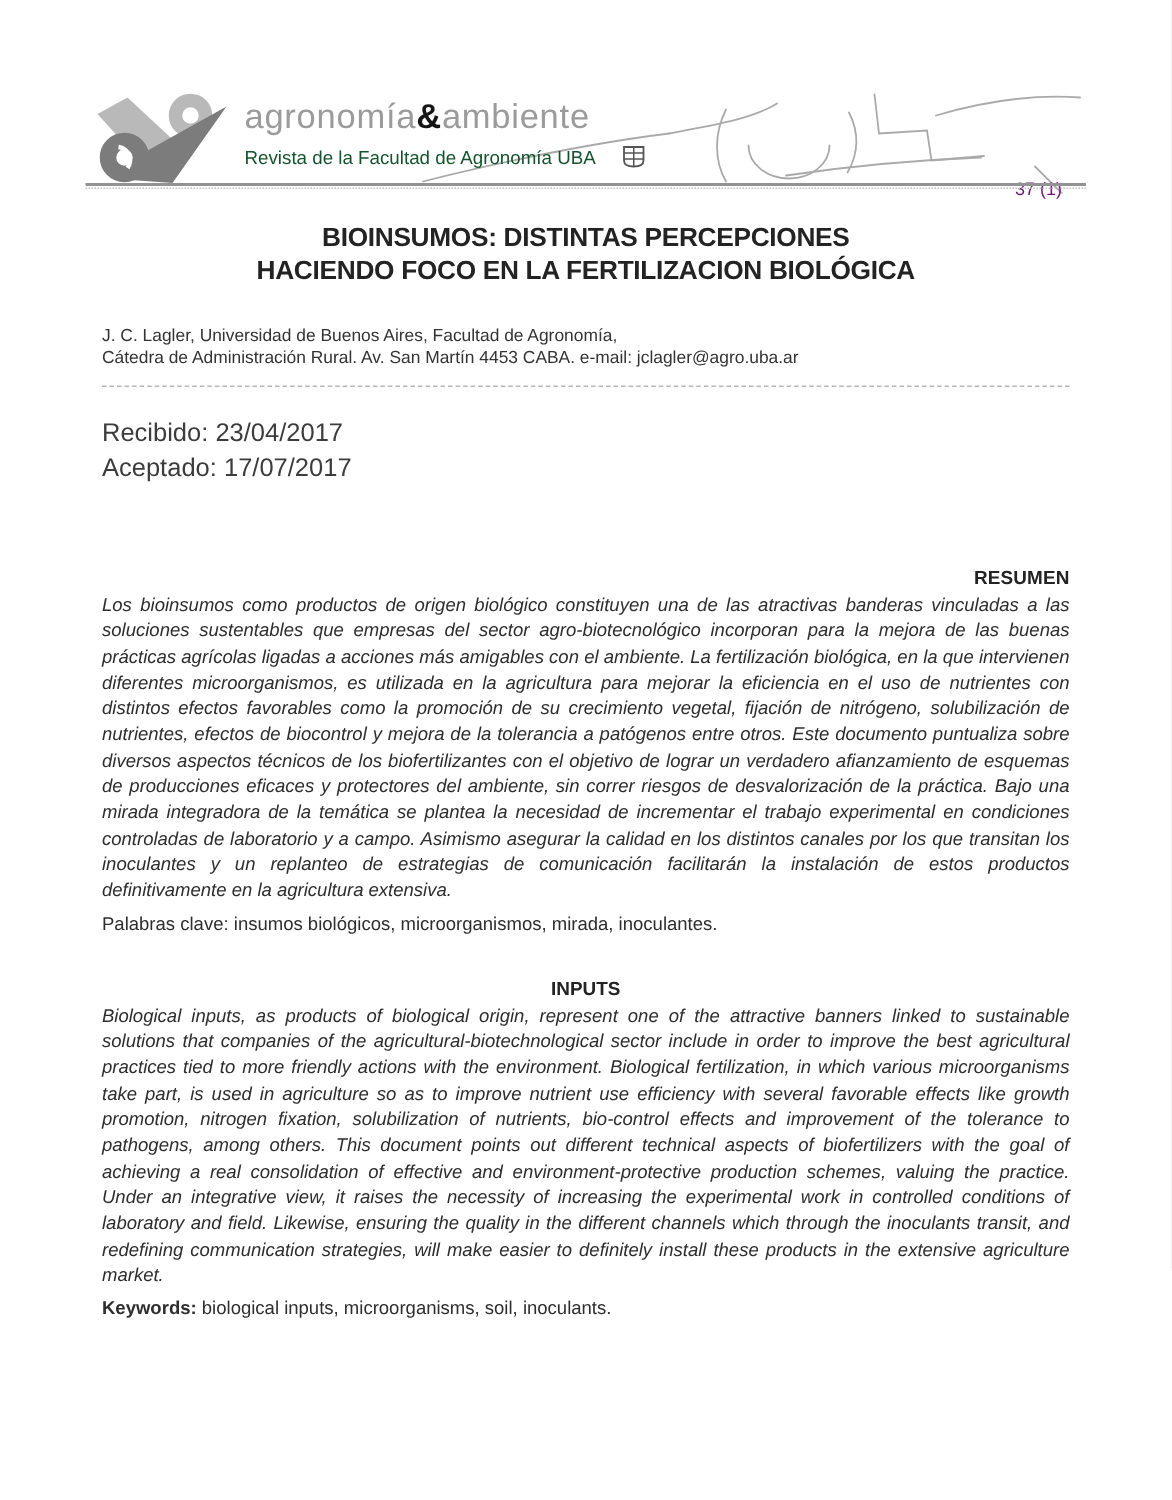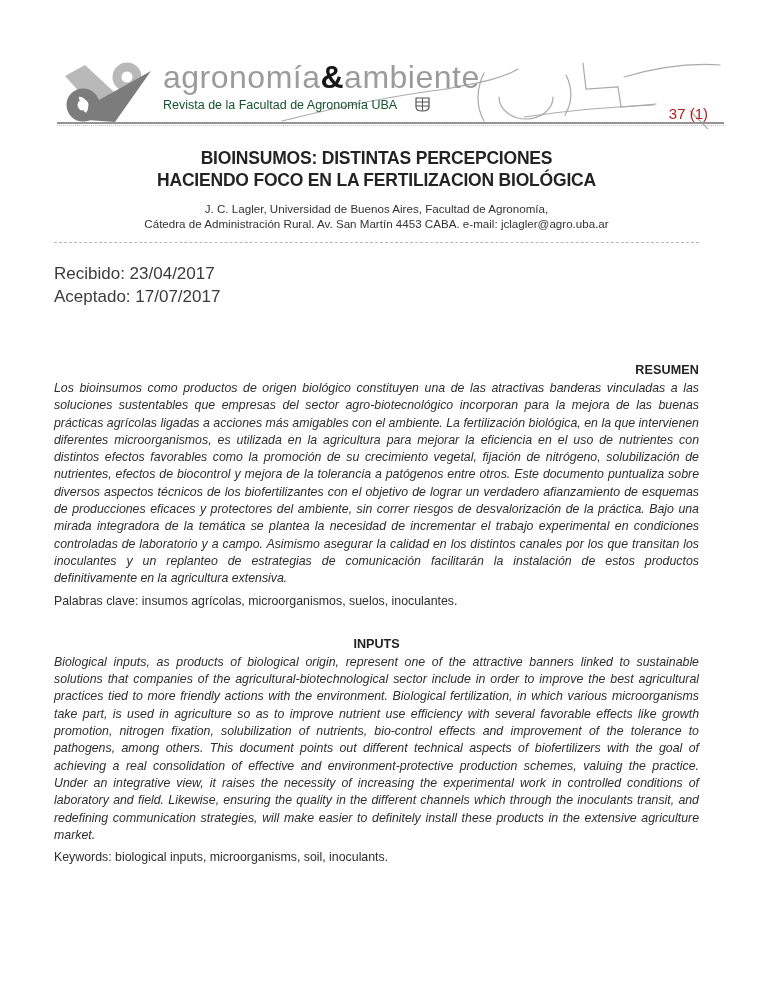--- a/index.html
+++ b/index.html
@@ -9,40 +9,40 @@
     background:#ffffff;
     font-family:"Liberation Sans","DejaVu Sans",sans-serif;
     color:#2e2e2e;
     overflow:hidden;
     margin:0 auto;
   }
   
   .header{position:absolute;top:63px;left:57px;right:57px;height:62px;}
   .logo-mark{position:absolute;left:0;top:-2px;width:96px;height:64px;}
   .logo-block{position:absolute;left:106px;top:0;}
-  .logo-title{font-size:32px;line-height:28px;color:#9b9b9b;letter-spacing:.5px;white-space:nowrap;}
+  .logo-title{font-size:23px;line-height:28px;color:#9b9b9b;letter-spacing:.5px;white-space:nowrap;}
   .logo-title .amp{color:#161616;font-weight:bold;}
   .logo-subtitle{margin-top:6px;font-size:12.5px;color:#14532d;display:flex;align-items:center;gap:18px;white-space:nowrap;}
   .uba-icon{display:inline-block;}
   .sketch{position:absolute;right:0;top:-4px;width:446px;height:70px;pointer-events:none;}
-  .issue-number{position:absolute;right:16px;top:42px;font-size:15px;color:#b91c1c;}
+  .issue-number{position:absolute;right:16px;top:56px;font-size:12px;color:#701a75;}
   .header-rule{position:absolute;top:122px;left:57px;right:57px;border-top:2px solid #939393;}
   .header-rule:after{content:"";display:block;margin-top:1px;border-top:1px dotted #c2c2c2;}
   
-  .main{position:absolute;top:138px;left:54px;width:645px;}
+  .main{position:absolute;top:138px;left:68px;width:645px;}
   .title-es{margin-top:9px;text-align:center;font-weight:bold;font-size:17.5px;line-height:22px;color:#232323;letter-spacing:-.2px;}
-  .authors{margin-top:11px;text-align:center;font-size:11.6px;line-height:14.5px;color:#333;}
+  .authors{margin-top:26px;font-size:11.6px;line-height:14.5px;color:#333;}
   .dashed-rule{margin-top:11px;border-top:1px dashed #b8b8b8;}
   .dates{margin-top:19px;font-size:17px;line-height:23px;color:#3c3c3c;}
   .section-heading{margin-top:55px;text-align:right;font-weight:bold;font-size:12.6px;color:#232323;letter-spacing:.1px;}
   .abstract{margin-top:3px;font-size:12.35px;line-height:17.3px;text-align:justify;color:#2e2e2e;font-style:italic;}
   .keywords-line{margin-top:5px;font-size:12.35px;line-height:17.3px;color:#2e2e2e;}
   .title-en{margin-top:33px;text-align:center;font-weight:bold;font-size:15.8px;line-height:20.5px;color:#232323;letter-spacing:-.1px;}
   .section-heading-en{margin-top:27px;text-align:center;font-weight:bold;font-size:12.6px;color:#232323;}
-  .bold-label{font-weight:normal;}
+  .bold-label{font-weight:bold;}
 </style>
 </head>
 <body>
 
 <div class="page">
 
   <div class="header">
 
     <svg class="logo-mark" viewBox="0 0 96 62" aria-hidden="true">
       <polygon points="8,14 28,3 70,42 46,56" fill="#b9b9b9"></polygon>
@@ -110,21 +110,21 @@
         <span>17/07/2017</span>
       </div>
     </div>
 
     <div class="section-heading">RESUMEN</div>
 
     <p class="abstract" style="margin:3px 0 0 0;">Los bioinsumos como productos de origen biológico constituyen una de las atractivas banderas vinculadas a las soluciones sustentables que empresas del sector agro-biotecnológico incorporan para la mejora de las buenas prácticas agrícolas ligadas a acciones más amigables con el ambiente. La fertilización biológica, en la que intervienen diferentes microorganismos, es utilizada en la agricultura para mejorar la eficiencia en el uso de nutrientes con distintos efectos favorables como la promoción de su crecimiento vegetal, fijación de nitrógeno, solubilización de nutrientes, efectos de biocontrol y mejora de la tolerancia a patógenos entre otros. Este documento puntualiza sobre diversos aspectos técnicos de los biofertilizantes con el objetivo de lograr un verdadero afianzamiento de esquemas de producciones eficaces y protectores del ambiente, sin correr riesgos de desvalorización de la práctica. Bajo una mirada integradora de la temática se plantea la necesidad de incrementar el trabajo experimental en condiciones controladas de laboratorio y a campo. Asimismo asegurar la calidad en los distintos canales por los que transitan los inoculantes y un replanteo de estrategias de comunicación facilitarán la instalación de estos productos definitivamente en la agricultura extensiva.</p>
 
     <div class="keywords-line">
       <span>Palabras clave:</span>
-      <span>insumos agrícolas, microorganismos, suelos, inoculantes.</span>
+      <span>insumos biológicos, microorganismos, mirada, inoculantes.</span>
     </div>
 
 
     <div class="section-heading-en">INPUTS</div>
 
     <p class="abstract" style="margin:3px 0 0 0;">Biological inputs, as products of biological origin, represent one of the attractive banners linked to sustainable solutions that companies of the agricultural-biotechnological sector include in order to improve the best agricultural practices tied to more friendly actions with the environment. Biological fertilization, in which various microorganisms take part, is used in agriculture so as to improve nutrient use efficiency with several favorable effects like growth promotion, nitrogen fixation, solubilization of nutrients, bio-control effects and improvement of the tolerance to pathogens, among others. This document points out different technical aspects of biofertilizers with the goal of achieving a real consolidation of effective and environment-protective production schemes, valuing the practice. Under an integrative view, it raises the necessity of increasing the experimental work in controlled conditions of laboratory and field. Likewise, ensuring the quality in the different channels which through the inoculants transit, and redefining communication strategies, will make easier to definitely install these products in the extensive agriculture market.</p>
 
     <div class="keywords-line">
       <span class="bold-label">Keywords:</span>
       <span>biological inputs, microorganisms, soil, inoculants.</span>

